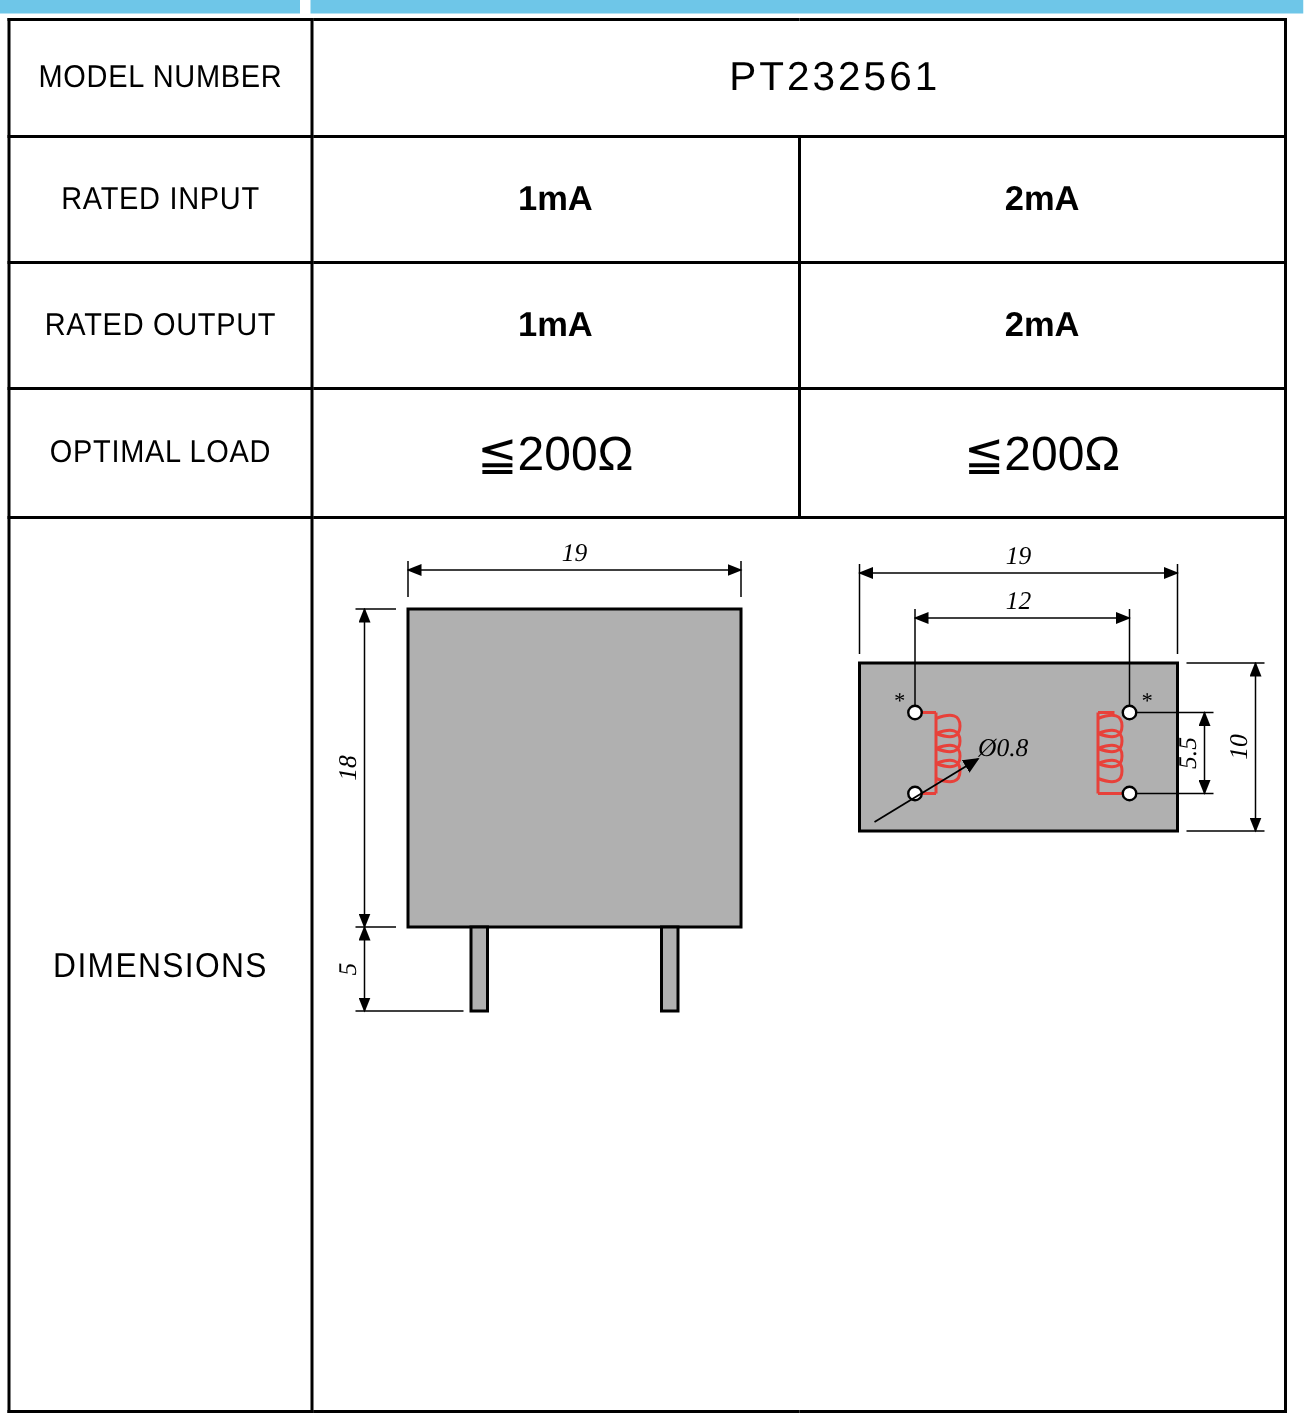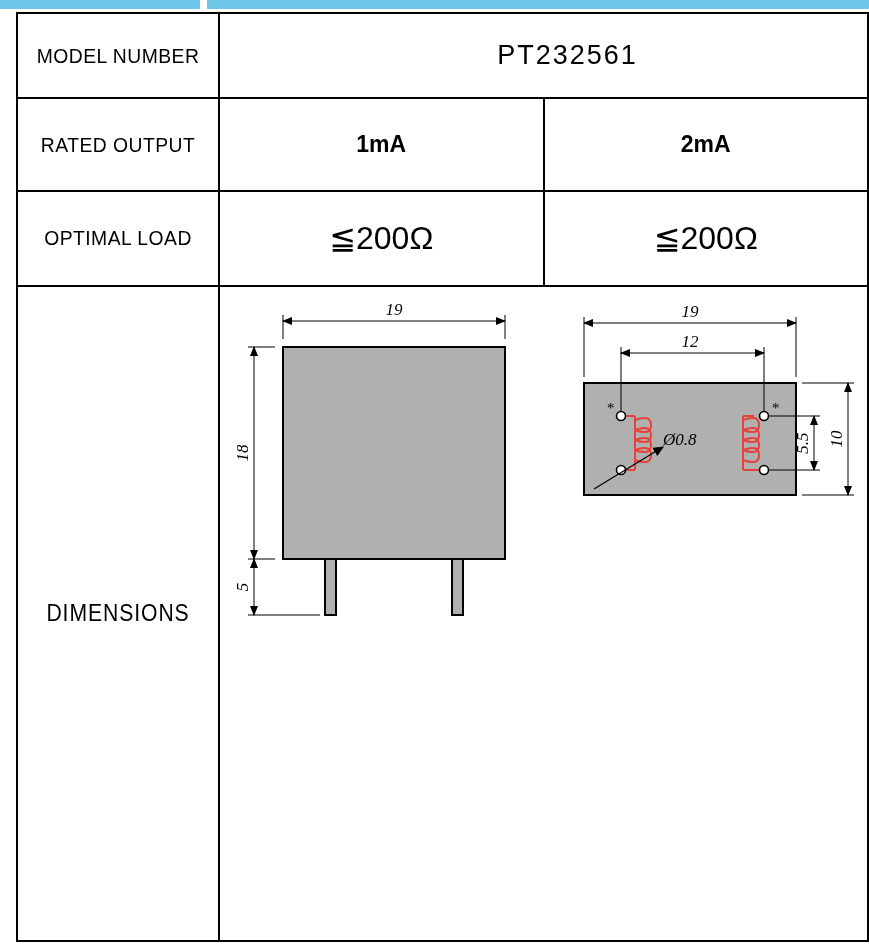--- a/index.html
+++ b/index.html
@@ -32,21 +32,21 @@
   .accent-right {
     position: absolute;
     left: 207px;
     top: 0px;
     width: 662px;
     height: 9px;
     background: #6ec6e8;
   }
   table.spec {
     position: absolute;
-    left: 16px;
+    left: 5px;
     top: 12px;
     width: 853px;
     height: 930px;
     border-collapse: collapse;
     table-layout: fixed;
   }
   table.spec td {
     border: 2px solid #000000;
     padding: 0;
     text-align: center;
@@ -128,20 +128,27 @@
 
   <table class="spec">
     <tbody>
       <tr class="row-model">
         <td class="label">
           <span class="label-inner">MODEL NUMBER</span>
         </td>
         <td class="value model" colspan="2">PT232561</td>
       </tr>
 
+      <tr class="row-input">
+        <td class="label">
+          <span class="label-inner">RATED INPUT</span>
+        </td>
+        <td class="value">1mA</td>
+        <td class="value">2mA</td>
+      </tr>
 
       <tr class="row-output">
         <td class="label">
           <span class="label-inner">RATED OUTPUT</span>
         </td>
         <td class="value">1mA</td>
         <td class="value">2mA</td>
       </tr>
 
       <tr class="row-load">

